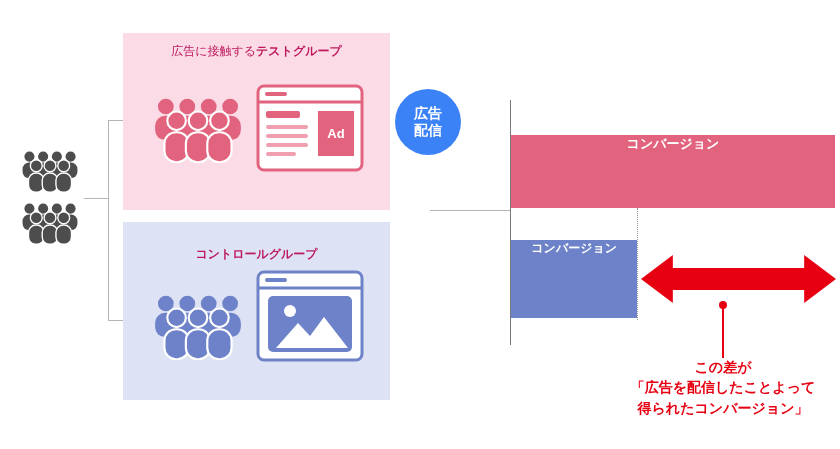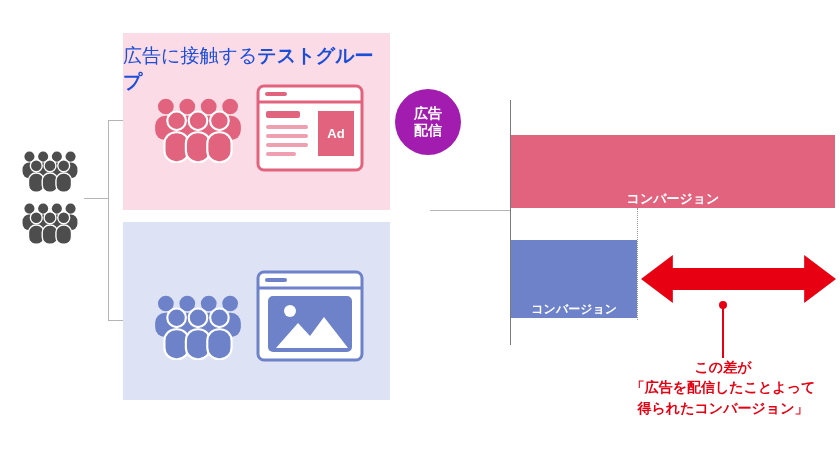--- a/index.html
+++ b/index.html
@@ -16,40 +16,40 @@
 
   
   .line-h { position:absolute; height:1px; background:#b5b5b5; }
   .line-v { position:absolute; width:1px; background:#b5b5b5; }
 
   
   .group-box { position:absolute; width:267px; }
   .box-pink { background:#fbdce6; }
   .box-blue { background:#dde2f4; }
   .box-title {
-    position:absolute; left:0; right:0; text-align:left;
-    font-size:19px; color:#1d4ed8; line-height:1.35;
+    position:absolute; left:0; right:0; text-align:center;
+    font-size:12px; color:#be185d; line-height:1.35;
   }
   .box-title b { font-weight:bold; }
 
   
   .crowd-icon { display:block; }
 
   
   .badge-circle {
     position:absolute; left:395px; top:89px; width:66px; height:66px;
-    border-radius:50%; background:#a21caf;
+    border-radius:50%; background:#3b82f6;
     display:flex; flex-direction:column; align-items:center; justify-content:center;
     color:#fff; font-weight:bold; font-size:14px; line-height:1.25;
   }
 
   
   .chart-axis { position:absolute; left:510px; top:100px; width:1px; height:245px; background:#7a7a7a; }
   .bar {
-    position:absolute; left:511px; display:flex; align-items:flex-end; justify-content:center;
+    position:absolute; left:511px; display:flex; align-items:flex-start; justify-content:center;
     color:#fff; font-weight:bold;
   }
   .bar-top { top:135px; height:73px; font-size:13px; }
   .bar-bottom { top:240px; height:78px; font-size:12px; }
   .dotted-line { position:absolute; left:637px; top:208px; height:112px; width:0; border-left:1px dotted #9a9a9a; }
 
   
   .diff-arrow { position:absolute; left:641px; top:255px; }
   .pointer-dot { position:absolute; left:719px; top:301px; width:8px; height:8px; border-radius:50%; background:#e60012; }
   .pointer-line { position:absolute; left:722px; top:307px; width:2px; height:51px; background:#e60012; }
@@ -119,20 +119,21 @@
     <rect x="10" y="50" width="42" height="4" rx="2" fill="#ef9fb0"></rect>
     <rect x="10" y="59" width="42" height="4" rx="2" fill="#ef9fb0"></rect>
     <rect x="10" y="68" width="30" height="4" rx="2" fill="#ef9fb0"></rect>
     <rect x="62" y="27" width="36" height="45" fill="#e2637d"></rect>
     <text x="80" y="54" text-anchor="middle" fill="#fff" font-size="13" font-weight="bold">Ad</text>
   </svg>
 
   <div class="group-box box-blue" style="left:123px; top:222px; height:178px;">
     <div class="box-title" style="top:8px;">
       <br>
+      <b>コントロールグループ</b>
     </div>
   </div>
 
   <svg class="crowd-icon abs" style="left:148px; top:292px; color:#6d82c8;" width="100" height="68">
       <use href="#crowd"></use>
     </svg>
 
   <svg class="abs" style="left:256px; top:270px;" width="108" height="92" viewBox="0 0 108 92">
     <rect x="2" y="2" width="104" height="88" rx="6" fill="#fff" stroke="#6d82c8" stroke-width="3"></rect>
     <line x1="2" y1="18" x2="106" y2="18" stroke="#6d82c8" stroke-width="3"></line>

